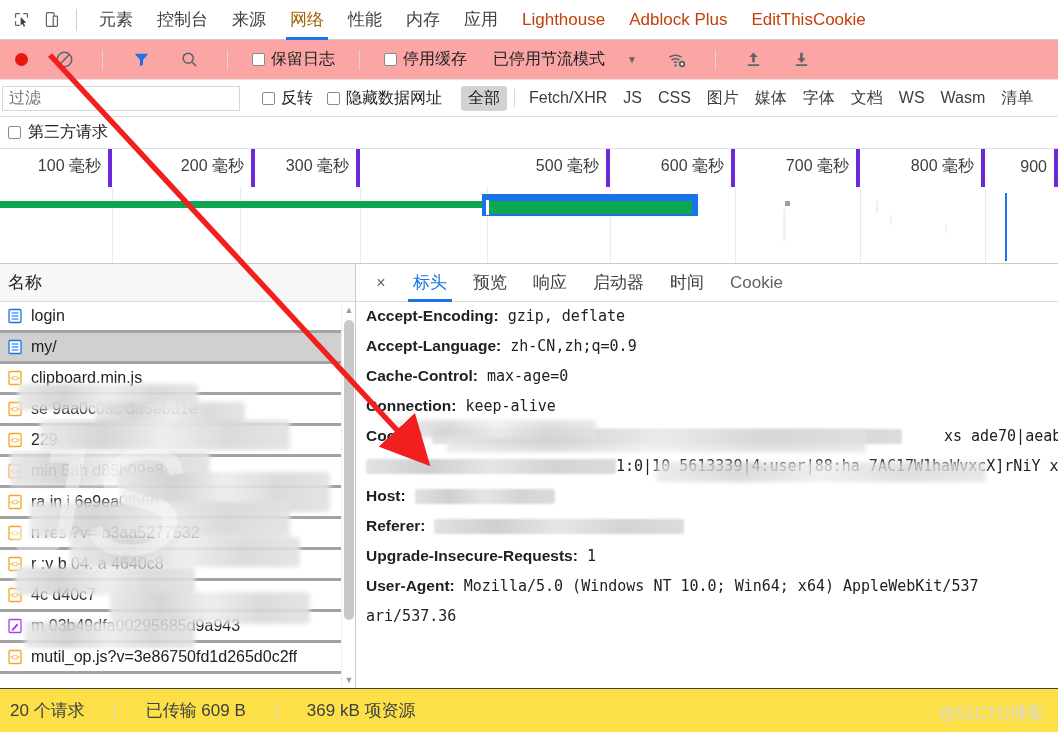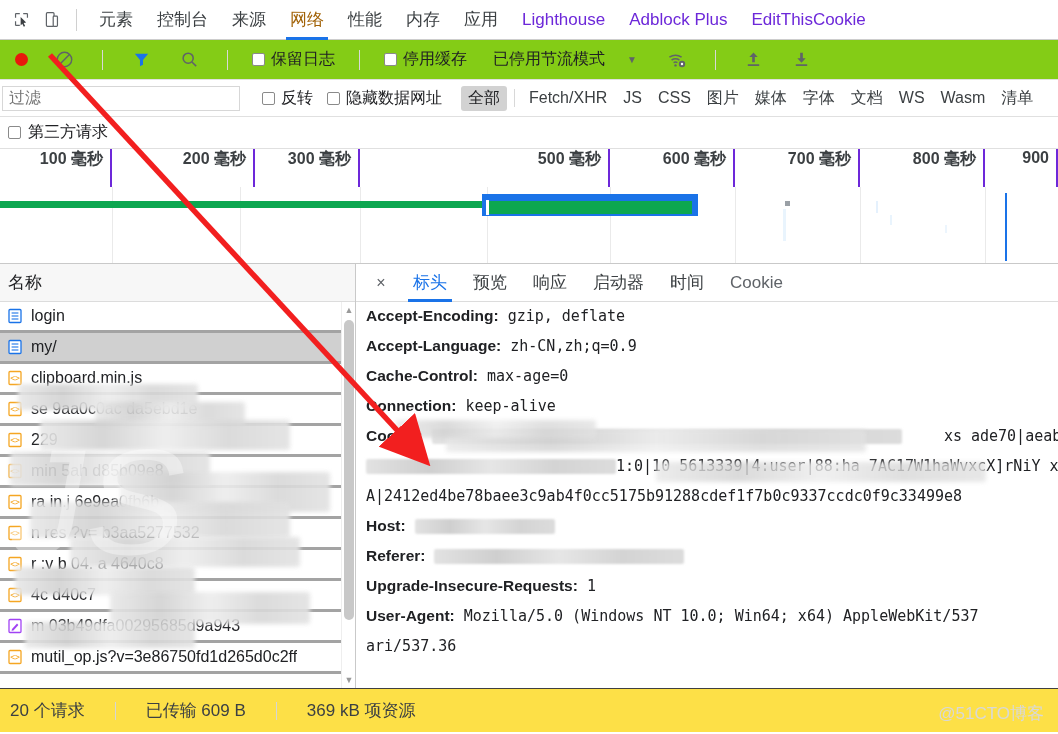--- a/index.html
+++ b/index.html
@@ -20,31 +20,31 @@
   }
   .tb-icon{
     width:30px; height:30px; display:flex; align-items:center; justify-content:center;
     color:#5f6368;
   }
   .tb-sep{ width:1px; height:22px; background:#d0d0d0; margin:0 10px; }
   .tab{
     height:40px; display:flex; align-items:center; padding:0 12px;
     font-size:17px; color:#3c4043; white-space:nowrap; position:relative;
   }
-  .tab.latin{ font-size:17px; color:#6d28d9; }
+  .tab.latin{ font-size:17px; color:#c2410c; }
   .tab.active{ color:#a16207; font-weight:400; }
   .tab.active::after{
     content:""; position:absolute; left:8px; right:8px; bottom:0;
     height:3px; background:#1a73e8;
   }
 
   
   .toolbar{
     height:40px; display:flex; align-items:center; gap:12px;
-    border-bottom:1px solid #e0e0e0; background:#84cc16; padding-left:6px;
+    border-bottom:1px solid #e0e0e0; background:#fca5a5; padding-left:6px;
   }
   .rec-dot{
     width:26px; height:26px; display:flex; align-items:center; justify-content:center;
     margin-left:2px;
   }
   .rec-dot i{ display:block; width:13px; height:13px; border-radius:50%; background:#e8180c; }
   .tool-btn{
     width:30px; height:30px; display:flex; align-items:center; justify-content:center;
     color:#5f6368; margin:0 3px;
   }
@@ -80,23 +80,23 @@
   .thirdparty{
     height:32px; display:flex; align-items:center; gap:7px; padding-left:8px;
     border-bottom:1px solid #e0e0e0; background:#fff;
   }
   .thirdparty span{ font-size:16px; color:#202124; }
 
   
   .overview{ position:relative; height:115px; background:#fff; border-bottom:1px solid #c9c9c9; }
   .ruler{ position:relative; height:38px; }
   .rtick{
-    position:absolute; top:0; height:38px; border-right:2px solid #6d28d9;
-    display:flex; align-items:flex-start; justify-content:flex-end;
-    padding-right:7px; padding-bottom:3px;font-weight:bold;
+    position:absolute; top:0; height:38px; border-right:4px solid #6d28d9;
+    display:flex; align-items:center; justify-content:flex-end;
+    padding-right:7px; padding-bottom:3px;
   }
   .rtick span{ font-size:16px; color:#3c4043; white-space:nowrap; }
   .tl-body{ position:relative; height:76px; }
   .tl-grid{
     position:absolute; top:0; bottom:0; border-right:1px solid #eaeaea;
   }
   .greenbar{
     position:absolute; left:0; top:14px; height:7px; background:#0ca750;
   }
   .selbox{
@@ -534,21 +534,20 @@
             <div class="dtab latin">Cookie</div>
           </div>
       </div>
       <div class="hdrs" id="hdrs">
           <div class="hline" style="margin-top: -6px;"><b>Accept-Encoding:</b> <span class="v">gzip, deflate</span></div>
           <div class="hline"><b>Accept-Language:</b> <span class="v">zh-CN,zh;q=0.9</span></div>
           <div class="hline"><b>Cache-Control:</b> <span class="v">max-age=0</span></div>
           <div class="hline"><b>Connection:</b> <span class="v">keep-alive</span></div>
           <div class="hline"><b>Cookie:</b> <span class="blob" style="width: 470px; height: 15px;"></span><span class="v" style="margin-left: 42px;">xs    ade70|aeab</span></div>
           <div class="hline"><span class="blob" style="width: 250px; height: 15px;"></span><span class="v">1:0|10     5613339|4:user|88:ha    7AC17W1haWvxcX]rNiY      xcS5jb22c</span></div>
-          <div class="hline"><span class="v">A|2412ed4be78baee3c9ab4f0cc5175b91288cdef1f7b0c9337ccdc0f9c33499e8</span></div>
           <div class="hline"><b>Host:</b> <span class="blob" style="width: 140px; height: 15px;"></span></div>
           <div class="hline"><b>Referer:</b> <span class="blob" style="width: 250px; height: 15px;"></span></div>
           <div class="hline"><b>Upgrade-Insecure-Requests:</b> <span class="v">1</span></div>
           <div class="hline"><b>User-Agent:</b> <span class="v">Mozilla/5.0 (Windows NT 10.0; Win64; x64) AppleWebKit/537</span></div>
           <div class="hline"><span class="v">ari/537.36</span></div>
           <div class="blob-abs" style="left: 90px; top: 128px; width: 420px; height: 22px; opacity: 0.8;"></div>
           <div class="blob-abs" style="left: 300px; top: 160px; width: 330px; height: 20px; opacity: 0.8;"></div>
           <div class="blob-abs" style="left: 40px; top: 118px; width: 200px; height: 18px; opacity: 0.8;"></div>
         </div>
     </div>

